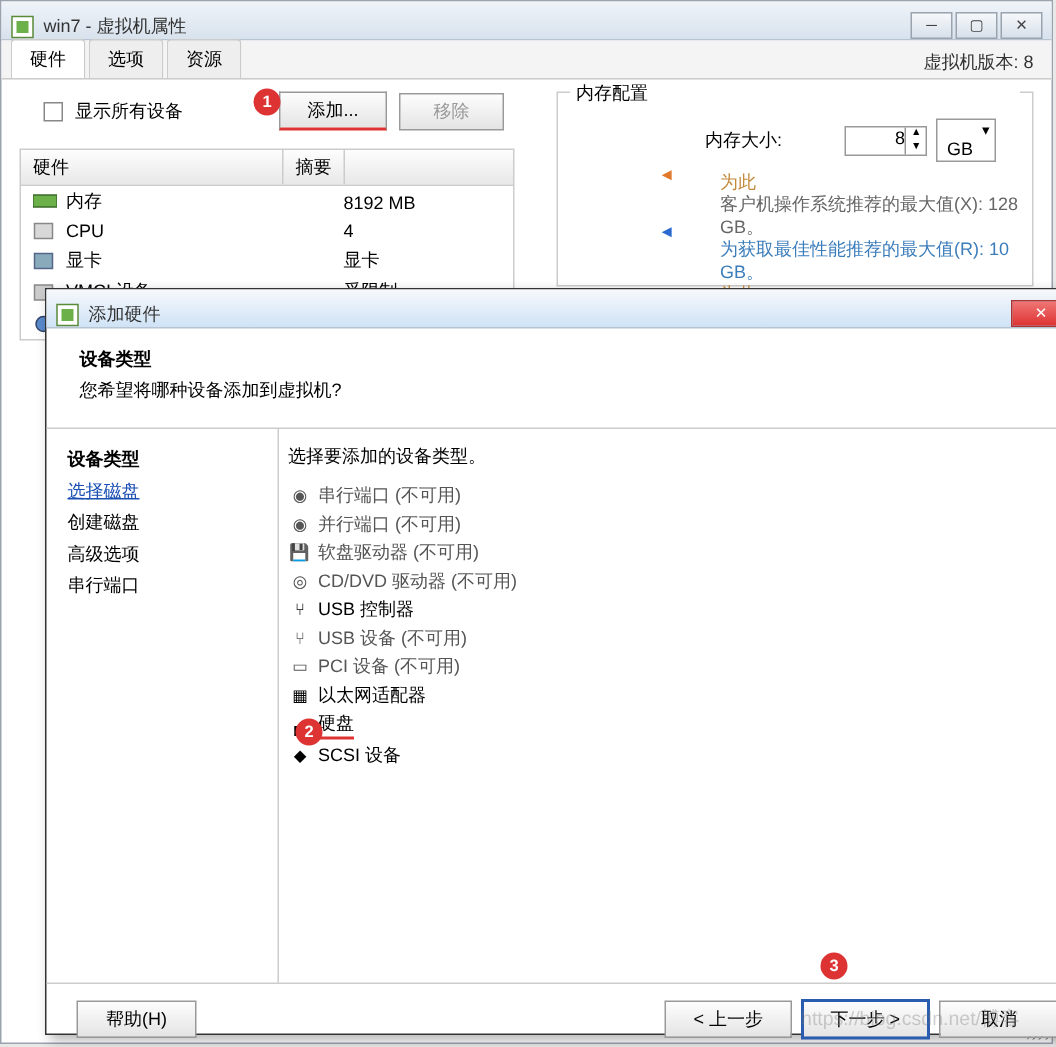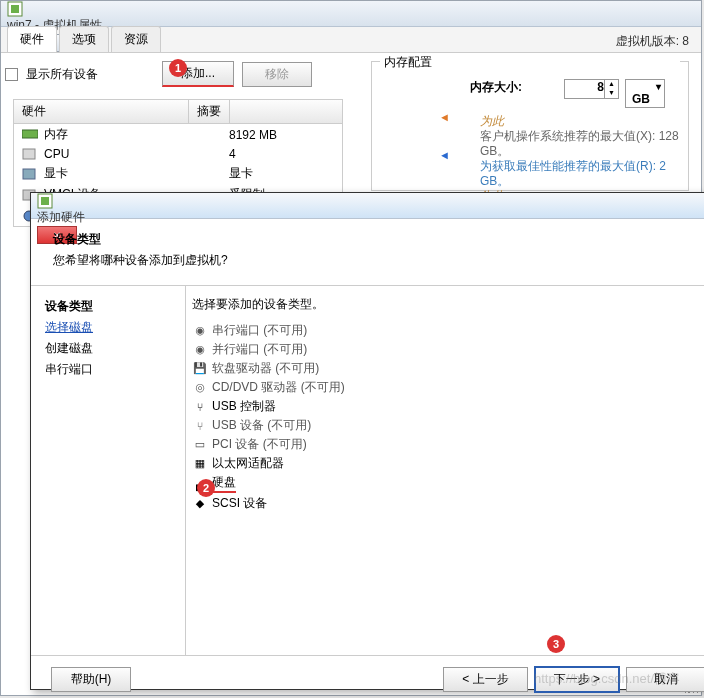--- a/index.html
+++ b/index.html
@@ -1,49 +1,49 @@
 <!DOCTYPE html>
 <html><head>
 <meta charset="utf-8">
 <style>
 *{box-sizing:border-box;margin:0;padding:0;font-family:"Microsoft YaHei","SimSun",sans-serif;font-size:12px;}
 body{background:#e8e8e8;width:704px;height:698px;position:relative;overflow:hidden;}
 .win{position:absolute;background:#fff;border:1px solid #9aa3ae;}
-.titlebar{background:linear-gradient(#f0f4f9,#d8e2ed);height:26px;display:flex;align-items:flex-start;padding:0 6px;border-bottom:1px solid #b8c4d2;flex-direction:column;}
+.titlebar{background:linear-gradient(#f0f4f9,#d8e2ed);height:26px;display:flex;align-items:flex-end;padding:0 6px;border-bottom:1px solid #b8c4d2;}
 .titlebar .icon{width:16px;height:16px;margin-right:6px;}
 .titlebar .title{flex:1;color:#333;}
 .winbtns{display:flex;gap:2px;}
 .winbtn{width:28px;height:18px;border:1px solid #9aa3ae;background:linear-gradient(#f6f8fb,#d7e0ea);display:flex;align-items:center;justify-content:center;font-size:10px;color:#444;}
 .winbtn.close-red{background:linear-gradient(#f07676,#d33);color:#fff;border-color:#a33;width:40px;}
 .tabs{display:flex;border-bottom:1px solid #ccc;background:#f4f4f4;height:26px;align-items:flex-end;padding-left:6px;}
 .tab{padding:4px 12px;border:1px solid #ccc;border-bottom:none;background:#fff;margin-right:2px;border-radius:3px 3px 0 0;}
 .tab.inactive{background:#eee;}
-.toolbar{display:flex;align-items:center;padding:8px 4px;gap:8px;}
+.toolbar{display:flex;align-items:center;padding:8px 28px;gap:8px;}
 .chk{width:13px;height:13px;border:1px solid #888;display:inline-block;}
 .btn{border:1px solid #999;background:linear-gradient(#fdfdfd,#e4e4e4);padding:3px 18px;min-width:70px;text-align:center;}
 .btn[disabled]{color:#999;}
 .vmver{position:absolute;right:12px;top:32px;color:#333;}
 .hwtable{border:1px solid #ccc;margin:4px 12px;width:330px;}
 .hwhdr{display:flex;background:linear-gradient(#fdfdfd,#e8e8e8);border-bottom:1px solid #ccc;}
 .hwhdr div{padding:3px 8px;border-right:1px solid #ccc;}
 .hwrow{display:flex;padding:2px 8px;align-items:center;gap:32px;}
 .hwrow .ic{width:16px;height:12px;margin-right:6px;}
 .hwcol1{width:175px;display:flex;align-items:center;}
 .hwcol2{flex:1;}
 .mempanel{position:absolute;left:370px;top:60px;right:12px;border:1px solid #ccc;padding:8px;height:130px;}
 .mempanel legend{font-size:12px;padding:0 4px;position:relative;top:-16px;background:#fff;display:inline-block;}
-.memrow{display:flex;gap:6px;margin-top:-8px;font-weight:bold;}
+.memrow{display:flex;align-items:center;gap:6px;margin-top:-8px;}
 .numinput{width:55px;height:20px;border:1px solid #999;text-align:right;padding-right:14px;position:relative;background:#fff;}
 .spin{position:absolute;right:0;top:0;width:14px;height:18px;border-left:1px solid #999;display:flex;flex-direction:column;}
 .spin div{flex:1;font-size:7px;text-align:center;line-height:8px;}
 .sel{border:1px solid #999;padding:12px 14px 1px 6px;position:relative;background:#fff;}
 .sel:after{content:"▾";position:absolute;right:3px;top:1px;font-size:10px;}
 .memticks{position:absolute;left:382px;top:70px;font-size:10px;color:#3b7dbb;line-height:20px;}
 .memnotes{font-size:11px;color:#666;margin-top:6px;line-height:15px;}
-.memnotes .orange{color:#c38a3a;font-style:italic;}
+.memnotes .orange{color:#c38a3a;}
 .memnotes .blue{color:#3b7dbb;}
 .red-underline{border-bottom:2px solid #d33;text-align:center;}
 .num-badge{width:18px;height:18px;border-radius:50%;background:#d33;color:#fff;display:inline-flex;align-items:center;justify-content:center;font-size:11px;font-weight:bold;position:absolute;}
 
 .modal{position:absolute;left:30px;top:192px;width:691px;height:498px;background:#fff;border:1px solid #333;box-shadow:3px 3px 8px rgba(0,0,0,.3);}
 .modal .titlebar{background:linear-gradient(#f6f8fb,#cfe3f6);}
 .mhdr{padding:12px 22px 16px;}
 .mhdr .t{font-weight:bold;margin-bottom:4px;}
 .mbody{display:flex;border-top:1px solid #ccc;height:370px;}
 .steps{width:155px;border-right:1px solid #ccc;padding:10px 14px;}
@@ -167,21 +167,21 @@
       <span style="flex:0 0 30px"></span>
       <span class="numinput"><span>8</span><span class="spin">
             <div>▲</div>
             <div>▼</div>
           </span></span>
       <span class="sel">GB</span>
     </div>
     <div class="memnotes" style="margin-left:100px">
       <div class="orange">为此</div>
       <div>客户机操作系统推荐的最大值(X): 128 GB。</div>
-      <div class="blue">为获取最佳性能推荐的最大值(R): 2 GB。</div>
+      <div class="blue">为获取最佳性能推荐的最大值(R): 10 GB。</div>
       <div class="orange">为此</div>
     </div>
   </div>
   <div style="position:absolute;left:438px;top:110px;color:#e07a2a;font-size:11px">◄</div>
   <div style="position:absolute;left:438px;top:148px;color:#2a6ad0;font-size:11px">◄</div>
   <div class="grip"></div>
 </div>
 
 <div class="modal">
   <div class="titlebar">
@@ -198,20 +198,21 @@
   </div>
   <div class="mhdr">
     <div class="t">设备类型</div>
     <div>您希望将哪种设备添加到虚拟机?</div>
   </div>
   <div class="mbody">
     <div class="steps">
       <div class="cur">设备类型</div>
       <div class="link">选择磁盘</div>
       <div>创建磁盘</div>
+      <div>高级选项</div>
       <div>串行端口</div>
     </div>
     <div class="devlist">
       <div class="hdr">选择要添加的设备类型。</div>
       <div id="devitems">
           <div class="item dis">
             <span class="ic">◉</span>
             <span>串行端口 (不可用)</span>
           </div>
           <div class="item dis">

